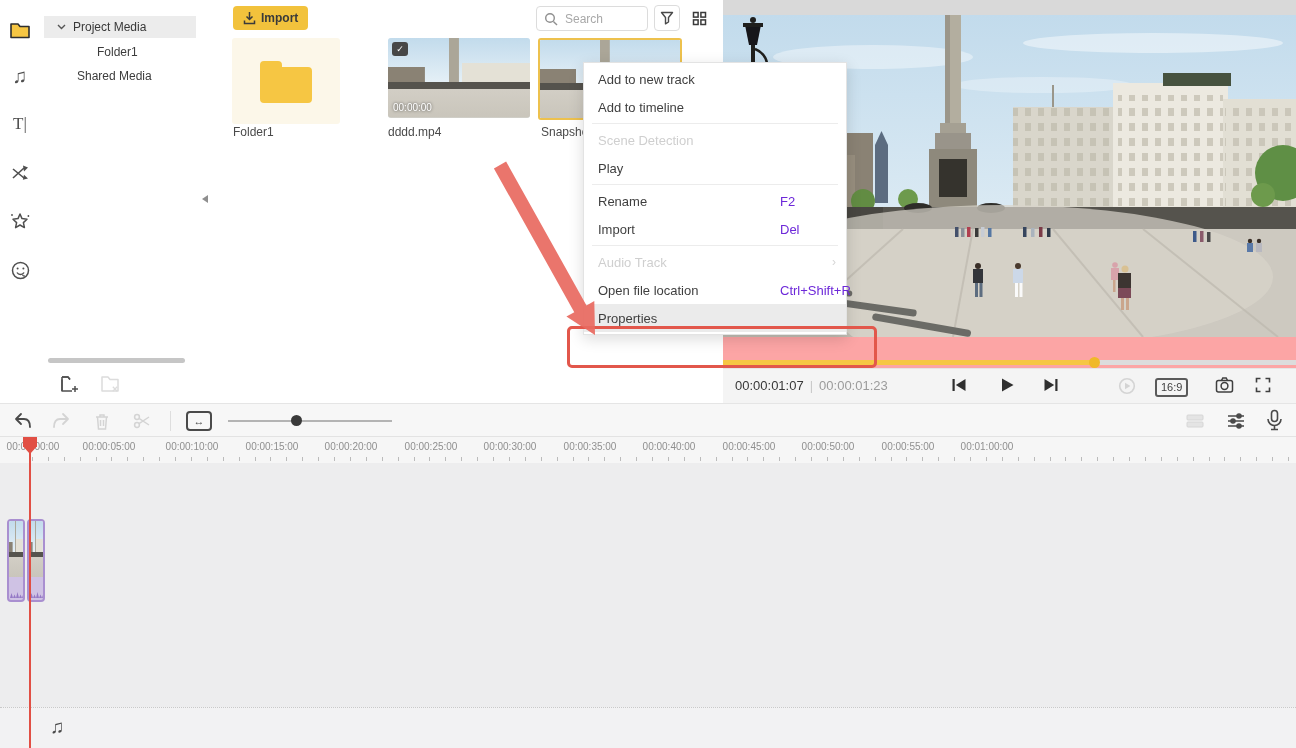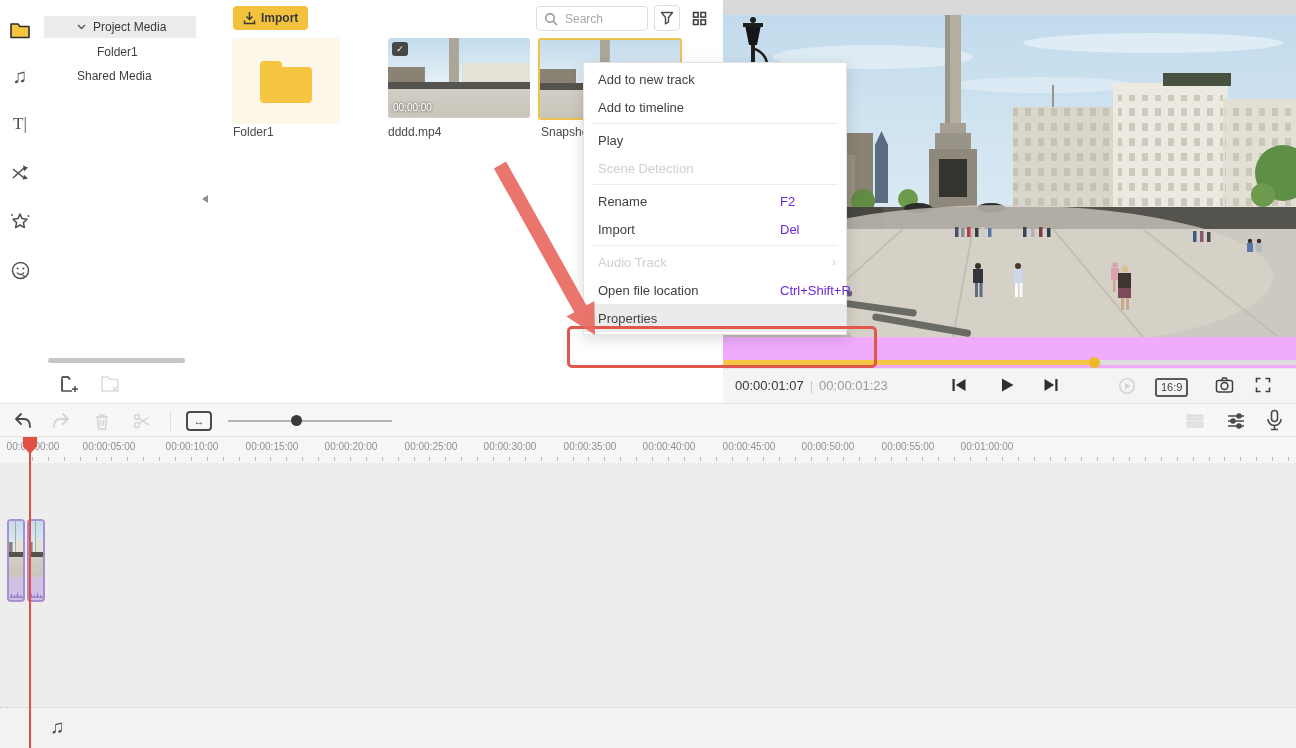--- a/index.html
+++ b/index.html
@@ -8,21 +8,21 @@
   svg{display:block;}
 
   
   #rail{left:0;top:0;width:40px;height:403px;background:#fff;}
   .rail-ic{position:absolute;left:8px;width:24px;height:24px;display:flex;align-items:center;justify-content:center;color:#4f4f4f;}
   .glyph-music{font-size:20px;color:#4f4f4f;line-height:1;}
   .glyph-titles{font-family:"Liberation Serif",serif;font-size:17px;color:#4f4f4f;}
 
   
   #tree{left:40px;top:0;width:177px;height:403px;background:#fff;border-right:1px solid #ebebeb;}
-  .tree-active{position:absolute;left:4px;top:16px;width:152px;height:22px;background:#ececec;display:flex;align-items:center;padding-left:33px;box-sizing:border-box;font-size:12px;color:#383838;}
+  .tree-active{position:absolute;left:4px;top:16px;width:152px;height:22px;background:#ececec;display:flex;align-items:center;padding-left:13px;box-sizing:border-box;font-size:12px;color:#383838;}
   .tree-active .lbl{margin-left:7px;}
   .tree-item{position:absolute;font-size:12px;color:#3c3c3c;}
   .hscroll{position:absolute;left:8px;top:358px;width:137px;height:5px;background:#c6c6c6;border-radius:3px;}
   .collapse-arrow{position:absolute;left:202px;top:195px;width:0;height:0;border-top:4px solid transparent;border-bottom:4px solid transparent;border-right:6px solid #8f8f8f;}
 
   
   #library{left:217px;top:0;width:506px;height:403px;background:#fff;}
   .import-btn{position:absolute;left:16px;top:6px;height:24px;display:inline-flex;align-items:center;gap:5px;padding:0 10px;background:#f2c23c;border-radius:4px;font-size:12px;font-weight:bold;color:#3a3a3a;}
   .search-box{position:absolute;left:319px;top:6px;width:112px;height:25px;border:1px solid #dcdcdc;border-radius:4px;box-sizing:border-box;display:flex;align-items:center;gap:5px;padding:0 7px;background:#fff;}
   .search-box input{border:none;outline:none;width:72px;font-size:12px;color:#666;font-family:"Liberation Sans",sans-serif;background:transparent;}
@@ -46,21 +46,21 @@
       linear-gradient(#8a8274,#8a8274),
       linear-gradient(#d2cec5,#c9c5bb),
       linear-gradient(#c2dbec,#eaf3f8);
     background-repeat:no-repeat;
     background-size:100% 9%, 7% 60%, 48% 28%, 26% 22%, 100% 36%, 100% 64%;
     background-position:0 61%, 46% 0, 100% 44%, 0 47%, 0 100%, 0 0;
     width:100%;height:100%;
   }
 
   
-  #preview{left:723px;top:0;width:573px;height:403px;background:#f0abfc;}
+  #preview{left:723px;top:0;width:573px;height:403px;background:#fca5a5;}
   .pv-topbar{position:absolute;left:0;top:0;width:573px;height:15px;background:#d9d9d9;}
   .pv-video{position:absolute;left:0;top:15px;width:573px;height:322px;overflow:hidden;}
   .seek{position:absolute;left:0;top:360px;width:573px;height:5px;background:#dcdcdc;}
   .seek-fill{position:absolute;left:0;top:0;width:372px;height:5px;background:#f6c644;}
   .seek-handle{position:absolute;left:366px;top:357px;width:11px;height:11px;border-radius:50%;background:#f0b929;}
   .pv-controls{position:absolute;left:0;top:368px;width:573px;height:35px;background:#f4f4f4;border-top:1px solid #e6e6e6;box-sizing:border-box;}
   .time-group{position:absolute;left:12px;top:9px;font-size:13px;}
   .t-cur{color:#383838;}
   .t-sep{color:#c9c9c9;margin:0 6px;}
   .t-total{color:#9b9b9b;}
@@ -477,25 +477,25 @@
   <div class="playhead-head"></div>
 
   <div id="ctx">
     <div class="mi">
         <span>Add to new track</span>
       </div>
     <div class="mi">
         <span>Add to timeline</span>
       </div>
     <div class="mdiv"></div>
+    <div class="mi dis">
+        <span>Scene Detection</span>
+      </div>
     <div class="mi">
         <span>Play</span>
-      </div>
-    <div class="mi dis">
-        <span>Scene Detection</span>
       </div>
     <div class="mdiv"></div>
     <div class="mi">
         <span>Rename</span>
         <span class="sc">F2</span>
       </div>
     <div class="mi">
         <span>Import</span>
         <span class="sc">Del</span>
       </div>

